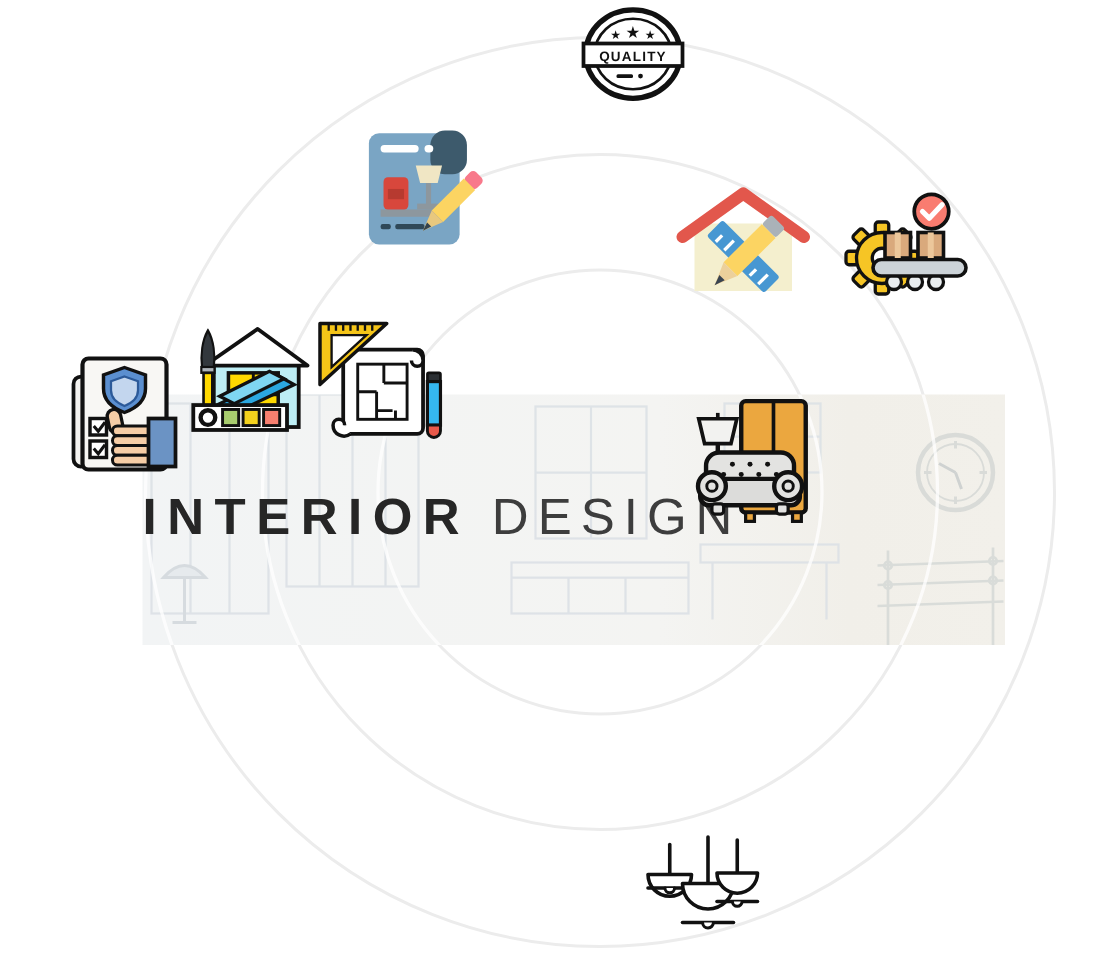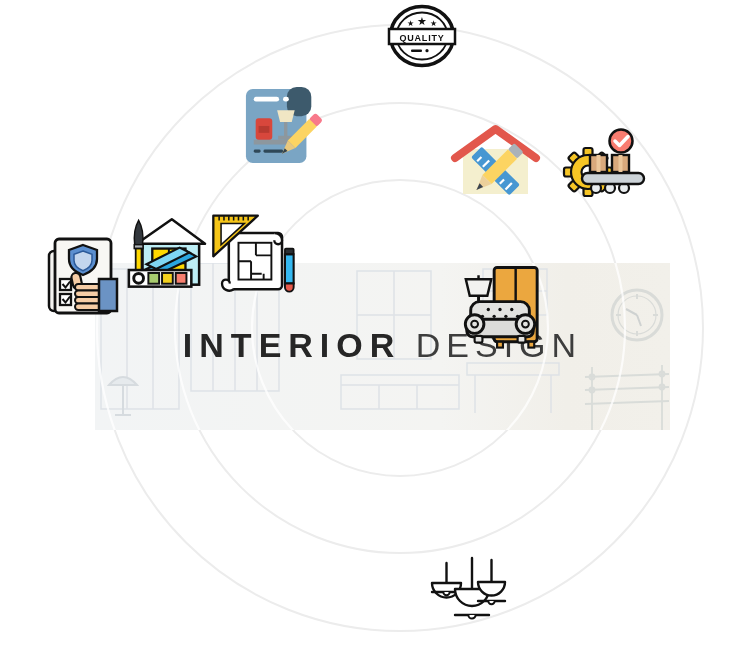--- a/index.html
+++ b/index.html
@@ -3,21 +3,21 @@
 <meta charset="utf-8">
 <style>
   html,body{margin:0;padding:0;background:#ffffff;}
   body{width:729px;height:646px;position:relative;overflow:hidden;
        font-family:"Liberation Sans", sans-serif;}
   .stage{position:absolute;left:0;top:0;width:729px;height:646px;}
   .circles{position:absolute;left:0;top:0;z-index:0;}
   .banner{position:absolute;left:95px;top:263px;width:575px;height:167px;z-index:1;
           background:linear-gradient(90deg,#f2f4f5 0%,#f4f4f2 60%,#f1efe9 82%,#f2f0ea 100%);}
   .banner svg{position:absolute;left:0;top:0;width:575px;height:167px;}
-  .title-row{position:absolute;left:0;top:63px;width:100%;text-align:center;
+  .title-row{position:absolute;left:0;top:63px;width:100%;
              white-space:nowrap;z-index:3;}
   .t1{font-size:34px;font-weight:800;letter-spacing:7px;color:#262626;}
   .t2{font-size:34px;font-weight:300;letter-spacing:6px;color:#3d3d3d;margin-left:10px;}
   .icon{position:absolute;z-index:4;}
   .icon svg{display:block;width:100%;height:100%;overflow:visible;}
 </style>
 </head>
 <body>
 
 <div class="stage">

